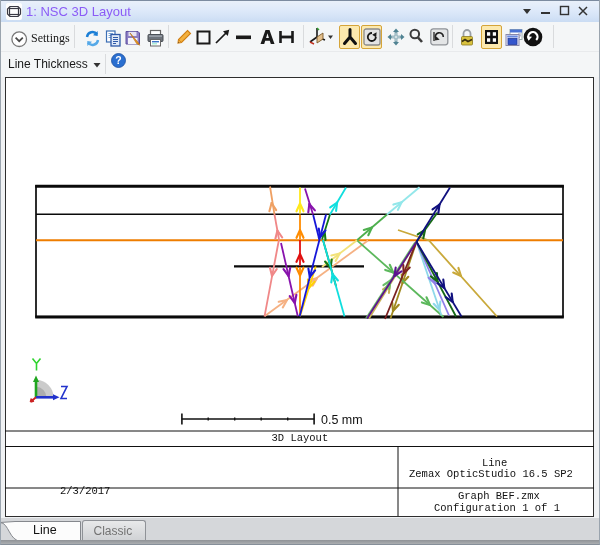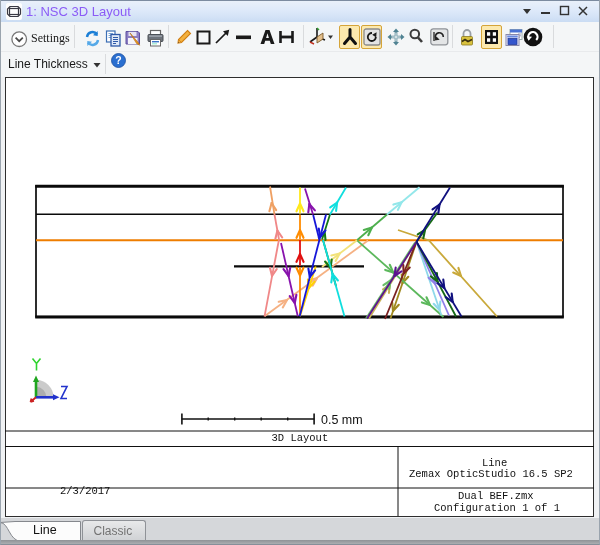--- a/index.html
+++ b/index.html
@@ -349,21 +349,21 @@
 <line x1="234.7" y1="417.5" x2="234.7" y2="420.5" stroke-width="1.4"></line>
 <line x1="261.2" y1="417.5" x2="261.2" y2="420.5" stroke-width="1.4"></line>
 <line x1="287.7" y1="417.5" x2="287.7" y2="420.5" stroke-width="1.4"></line>
 </g>
 <text x="321" y="423.5" font-family="Liberation Sans" font-size="12.5" fill="#111">0.5 mm</text>
 </svg>
 <div class="ttext" style="left:271.5px;top:431.5px;">3D Layout</div>
 <div class="ttext" style="left:15px;top:485px;margin-left:45px;">2/3/2017</div>
 <div class="ttext" style="left:482px;top:456.5px;">Line</div>
 <div class="ttext" style="left:409px;top:467.5px;">Zemax OpticStudio 16.5 SP2</div>
-<div class="ttext" style="left:458px;top:490px;">Dual BEF.zmx</div>
+<div class="ttext" style="left:458px;top:490px;">Graph BEF.zmx</div>
 <div class="ttext" style="left:434px;top:501.5px;">Configuration 1 of 1</div>
 <div id="tabstrip"></div>
 <svg style="position:absolute;left:1px;top:518.5px;z-index:7;" width="160" height="23" viewBox="0 0 160 23">
 <path d="M-1,3.5 C8,3.5 8,22.2 20,22.2 L79.5,22.2 L79.5,2.5 L14,2.5 L-1,3.5 Z" fill="#fcfcfc" stroke="#85888d" stroke-width="1"></path>
 </svg>
 <div id="graphtxt">Line</div>
 <div id="classictab"></div>
 <div id="classictxt">Classic</div>
 <div id="btmstrip"></div>
 <div id="winborder"></div>

